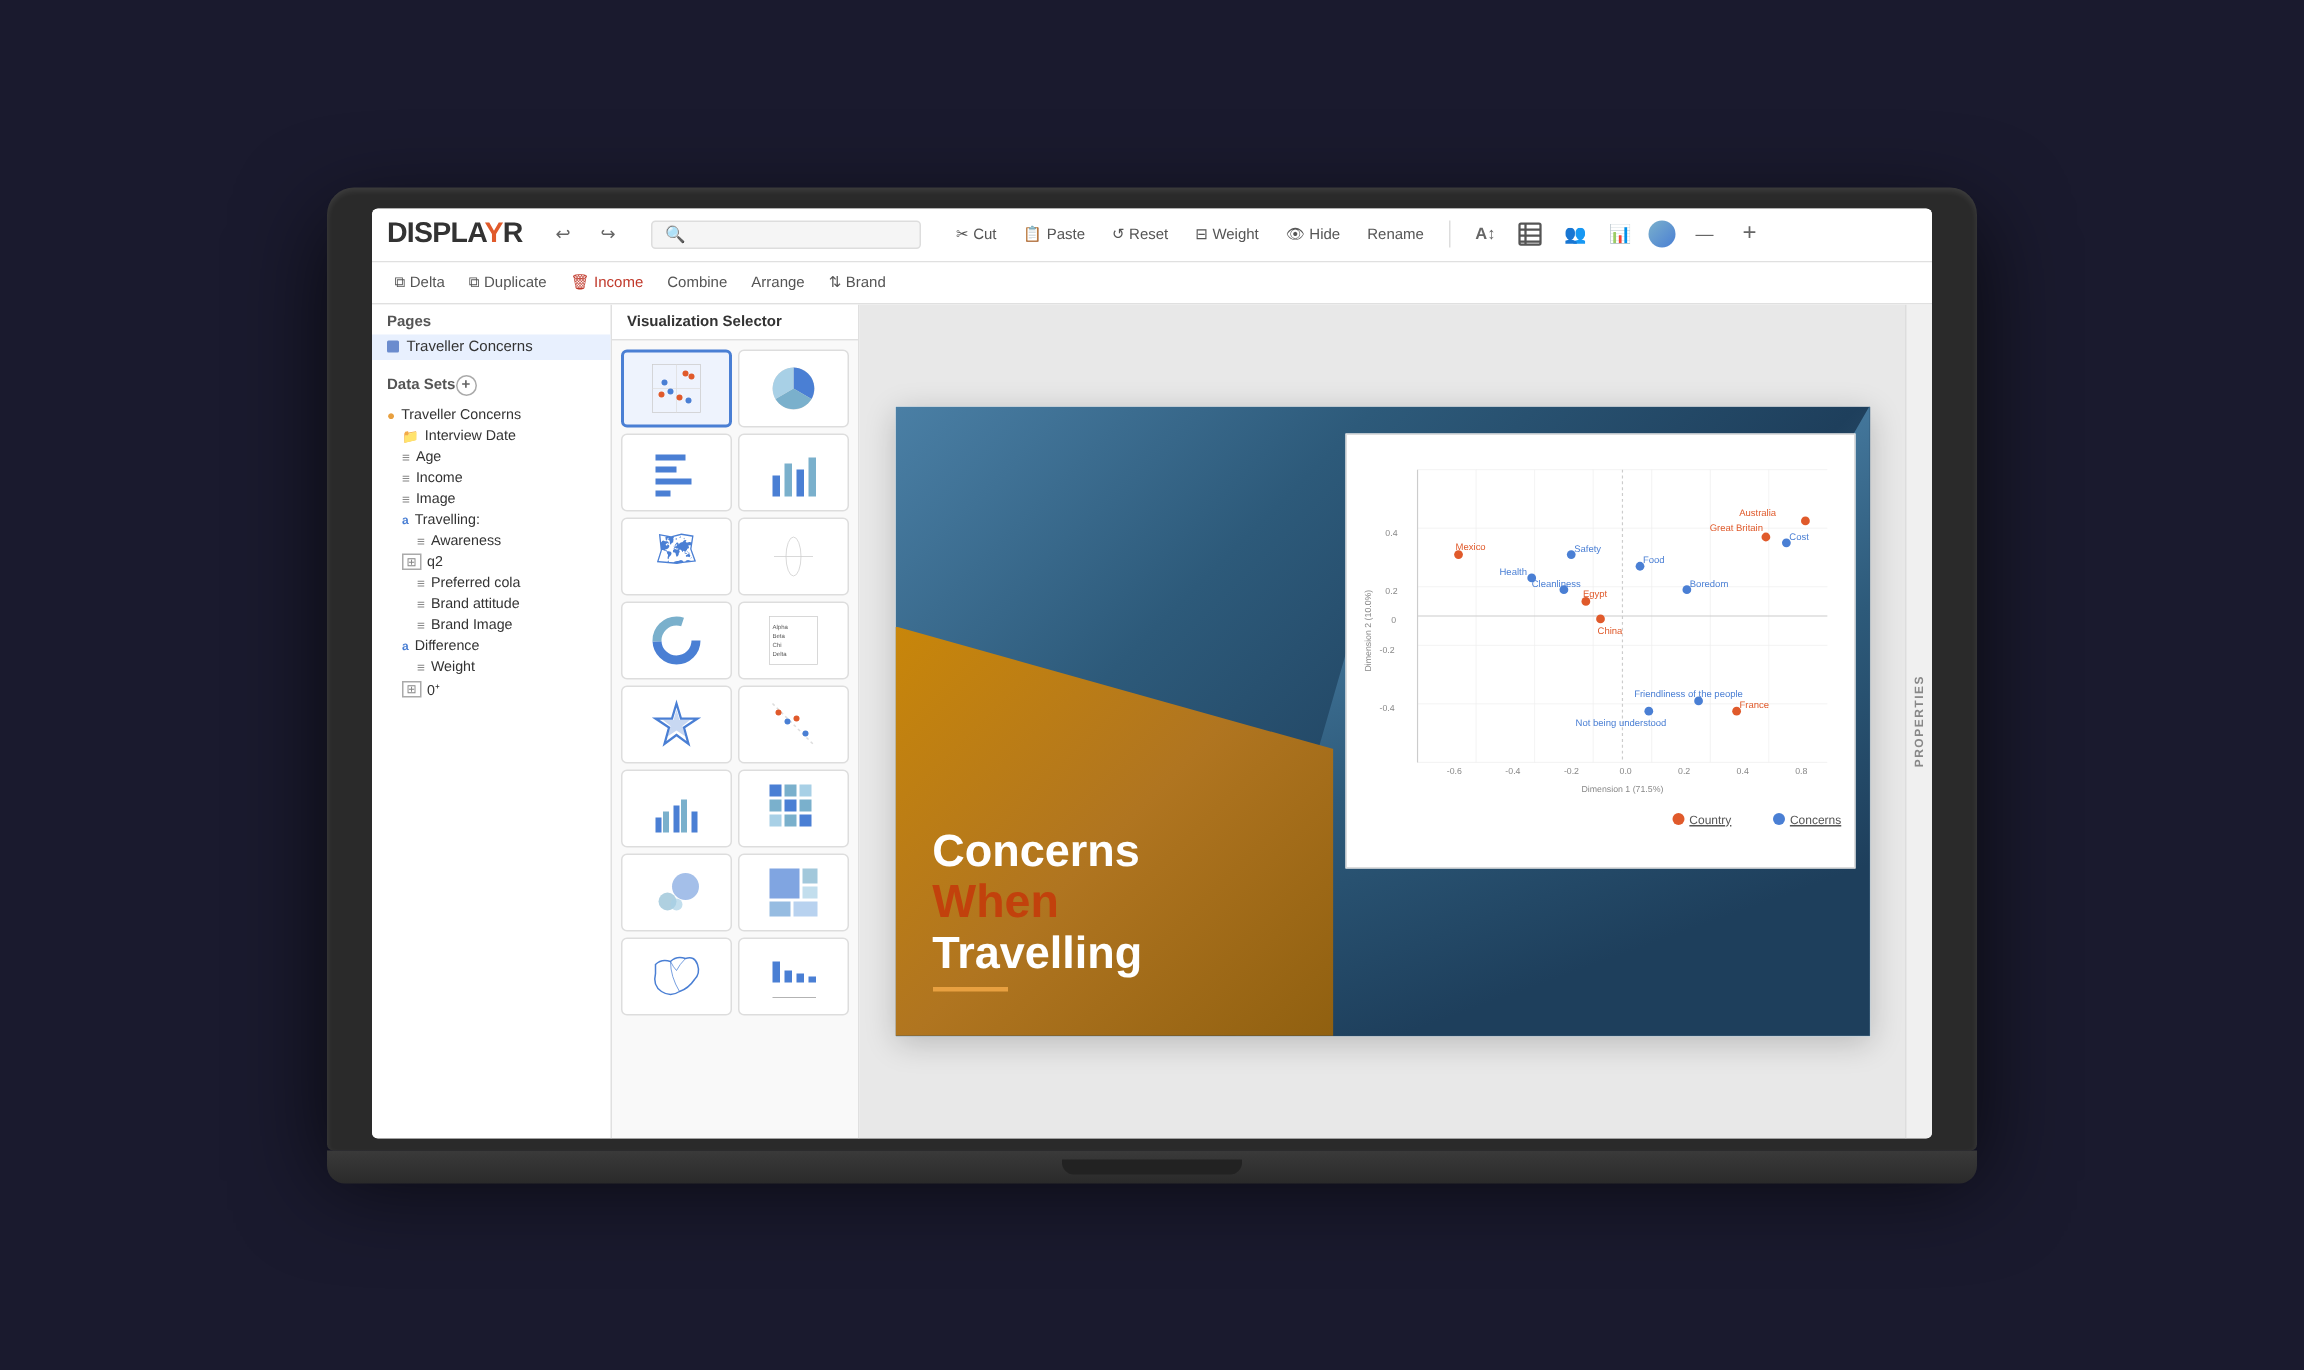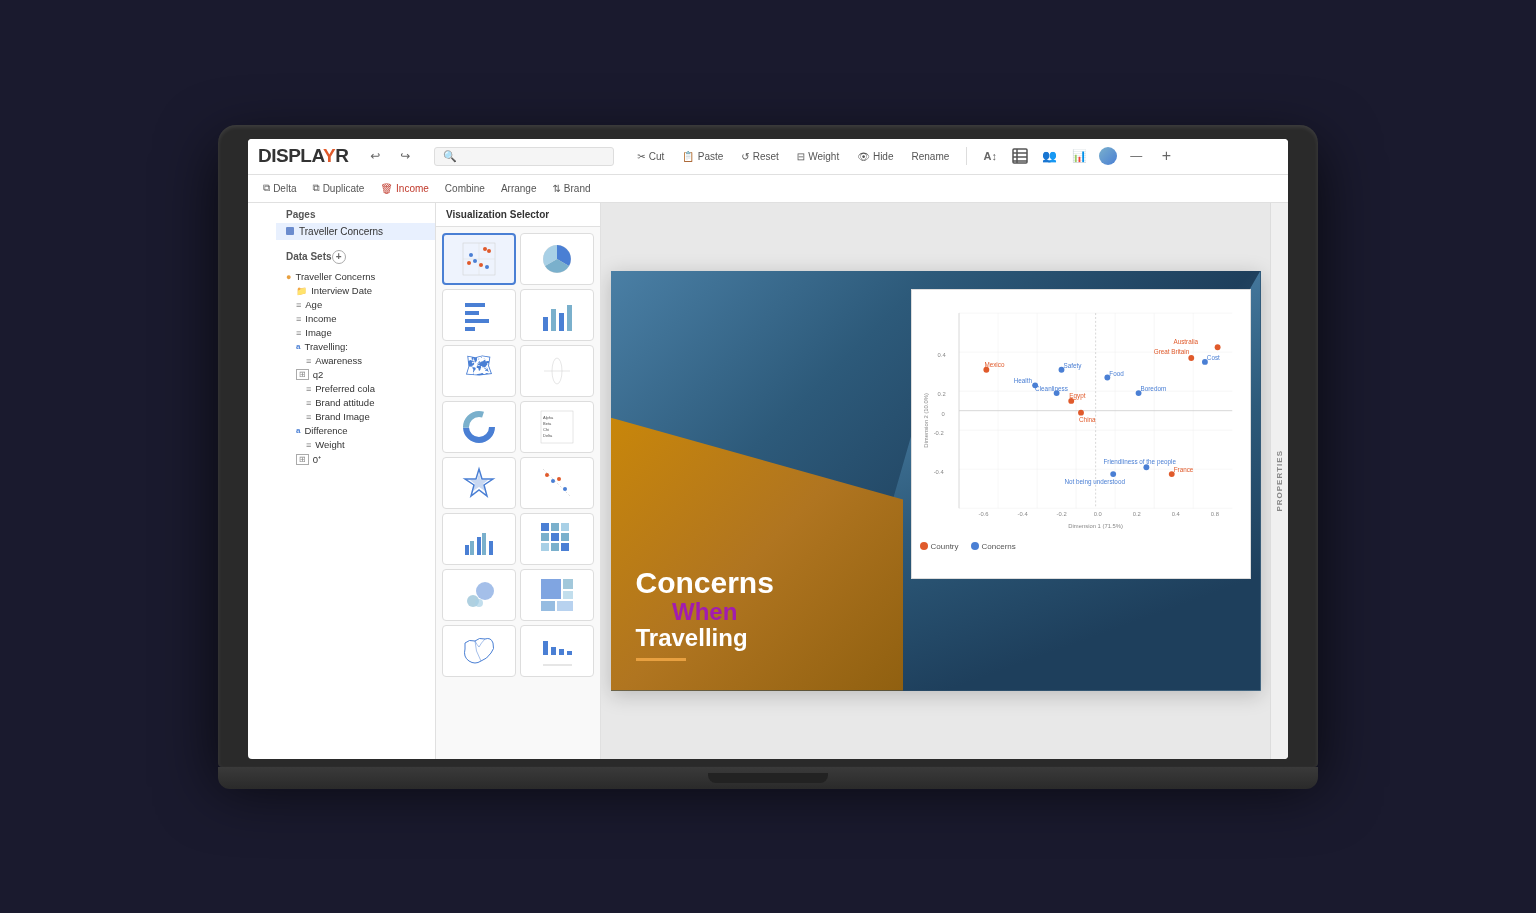--- a/index.html
+++ b/index.html
@@ -120,21 +120,20 @@
       gap: 6px;
       min-height: 28px;
       flex-shrink: 0;
     }
 
     
     .main-content {
       display: flex;
       flex: 1;
       overflow: hidden;
-      padding-left: 28px;
     }
 
     
     .sidebar {
       width: 160px;
       background: #fff;
       border-right: 1px solid #e0e0e0;
       display: flex;
       flex-direction: column;
       flex-shrink: 0;
@@ -302,28 +301,27 @@
       left: 25px;
       z-index: 5;
     }
     .slide-title-line1 {
       font-size: 30px;
       font-weight: 800;
       color: #fff;
       line-height: 1.1;
     }
     .slide-title-line2 {
-      font-size: 24px;
+      font-size: 31px;
       font-weight: 800;
-      color: #a21caf;
+      color: #c2410c;
       line-height: 1.1;
-      text-align: center;
     }
     .slide-title-line3 {
-      font-size: 24px;
+      font-size: 30px;
       font-weight: 800;
       color: #fff;
       line-height: 1.1;
     }
     .slide-underline {
       width: 50px;
       height: 3px;
       background: #e8a040;
       margin-top: 6px;
     }
@@ -342,24 +340,26 @@
     }
 
     .chart-area {
       width: 100%;
       height: 240px;
       position: relative;
     }
 
     .chart-legend {
       display: flex;
-      gap: 12px;
+      gap: 28px;
+      justify-content: flex-end;
       margin-top: 4px;
       font-size: 8px;
       color: #555;
+      text-decoration: underline;
     }
     .legend-item {
       display: flex;
       align-items: center;
       gap: 3px;
     }
     .legend-dot {
       width: 8px;
       height: 8px;
       border-radius: 50%;

